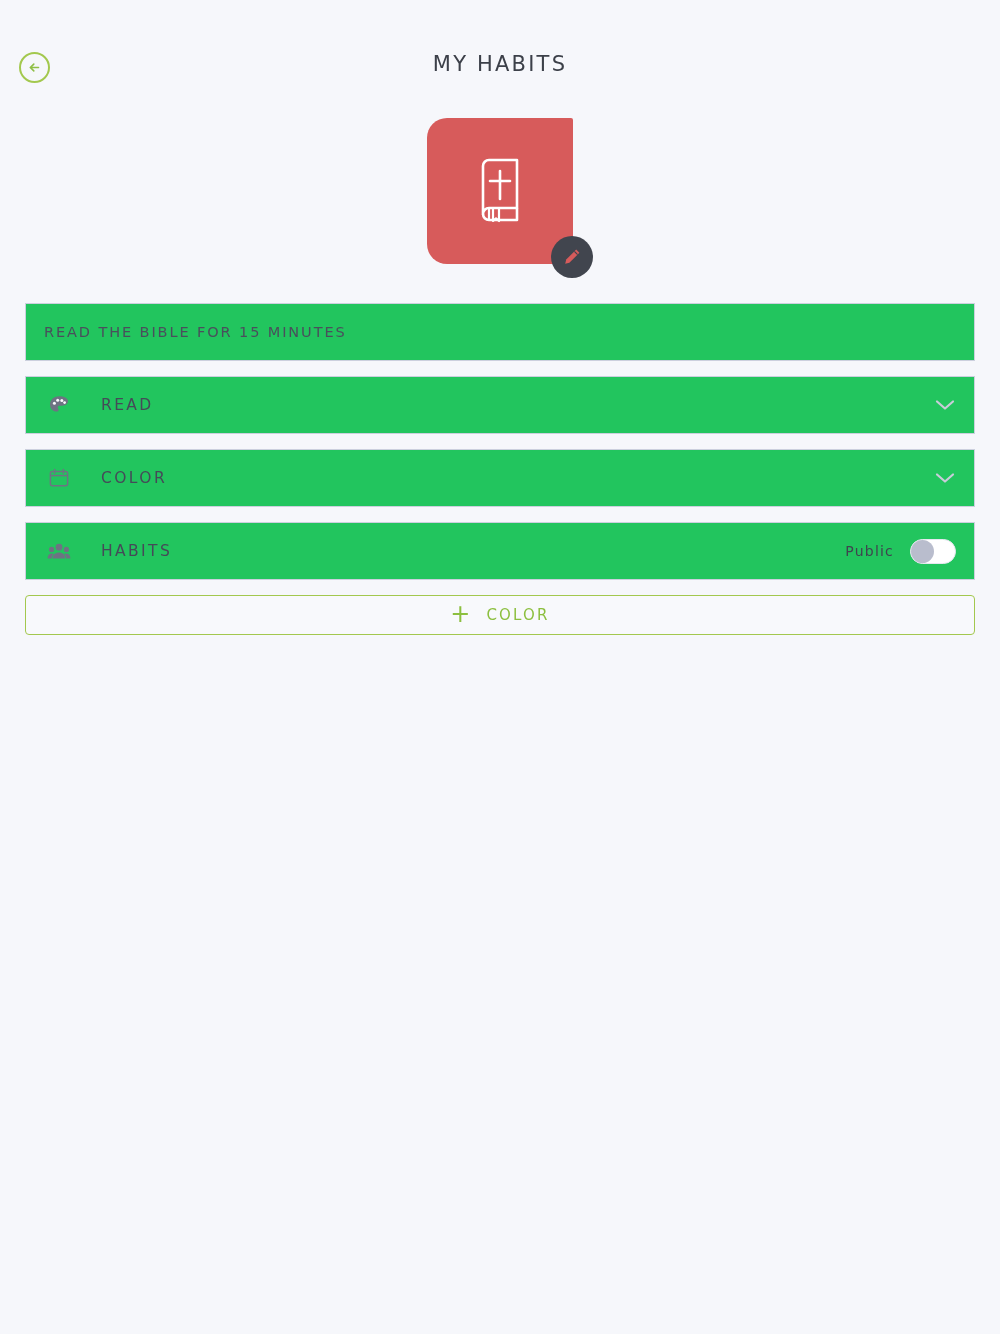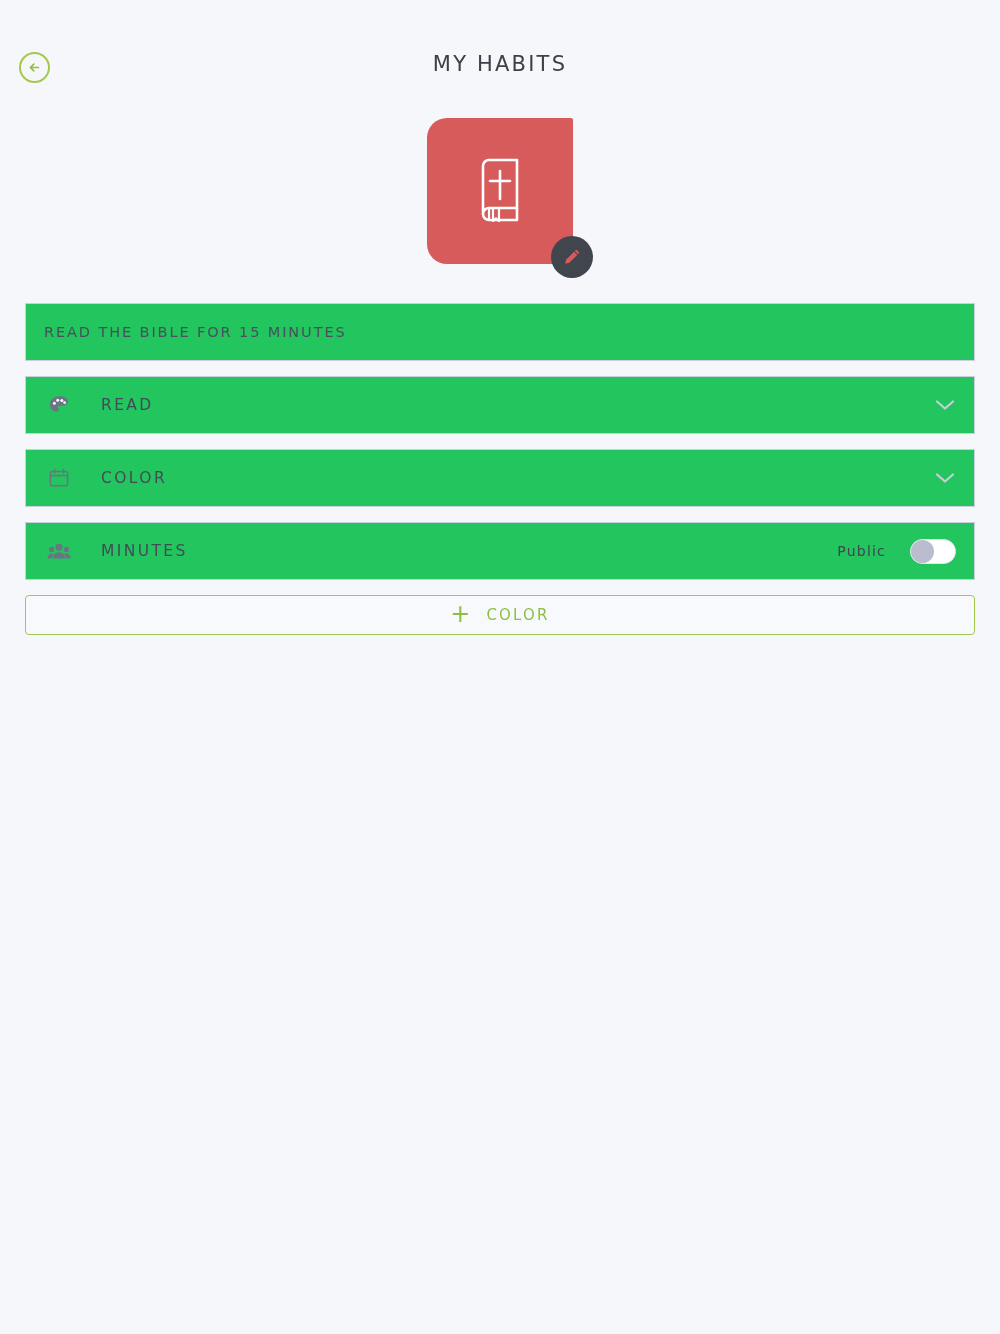--- a/index.html
+++ b/index.html
@@ -144,21 +144,21 @@
     display: flex;
     align-items: center;
     cursor: pointer;
   }
   .chevron svg { display: block; }
 
   .sharing-right {
     margin-left: auto;
     display: flex;
     align-items: center;
-    gap: 24px;
+    gap: 16px;
   }
 
   .sharing-value {
     font-family: "DejaVu Sans", sans-serif;
     font-size: 14px;
     letter-spacing: 1.2px;
     color: #3f444f;
   }
 
   .toggle {
@@ -298,21 +298,21 @@
       <span class="row-icon">
         <svg width="24" height="20" viewBox="0 0 24 20">
           <circle cx="12" cy="6.2" r="3.4" fill="#6e7383"></circle>
           <path d="M5.6 17.4 C5.6 13.6 8.4 11.4 12 11.4 C15.6 11.4 18.4 13.6 18.4 17.4 Z" fill="#6e7383"></path>
           <circle cx="4.6" cy="8.4" r="2.6" fill="#6e7383"></circle>
           <path d="M0.6 17.4 C0.6 14.2 2.4 12.6 4.8 12.6 C5.6 12.6 6.3 12.8 6.9 13.1 C5.6 14.3 4.9 15.7 4.8 17.4 Z" fill="#6e7383"></path>
           <circle cx="19.4" cy="8.4" r="2.6" fill="#6e7383"></circle>
           <path d="M23.4 17.4 C23.4 14.2 21.6 12.6 19.2 12.6 C18.4 12.6 17.7 12.8 17.1 13.1 C18.4 14.3 19.1 15.7 19.2 17.4 Z" fill="#6e7383"></path>
         </svg>
       </span>
-      <span class="row-label">MINUTES</span>
+      <span class="row-label">HABITS</span>
       <span class="sharing-right">
         <span class="sharing-value">Public</span>
         <span class="toggle">
           <span class="knob"></span>
         </span>
       </span>
     </div>
 
     <div class="save-button">
       <span class="save-plus">+</span>

